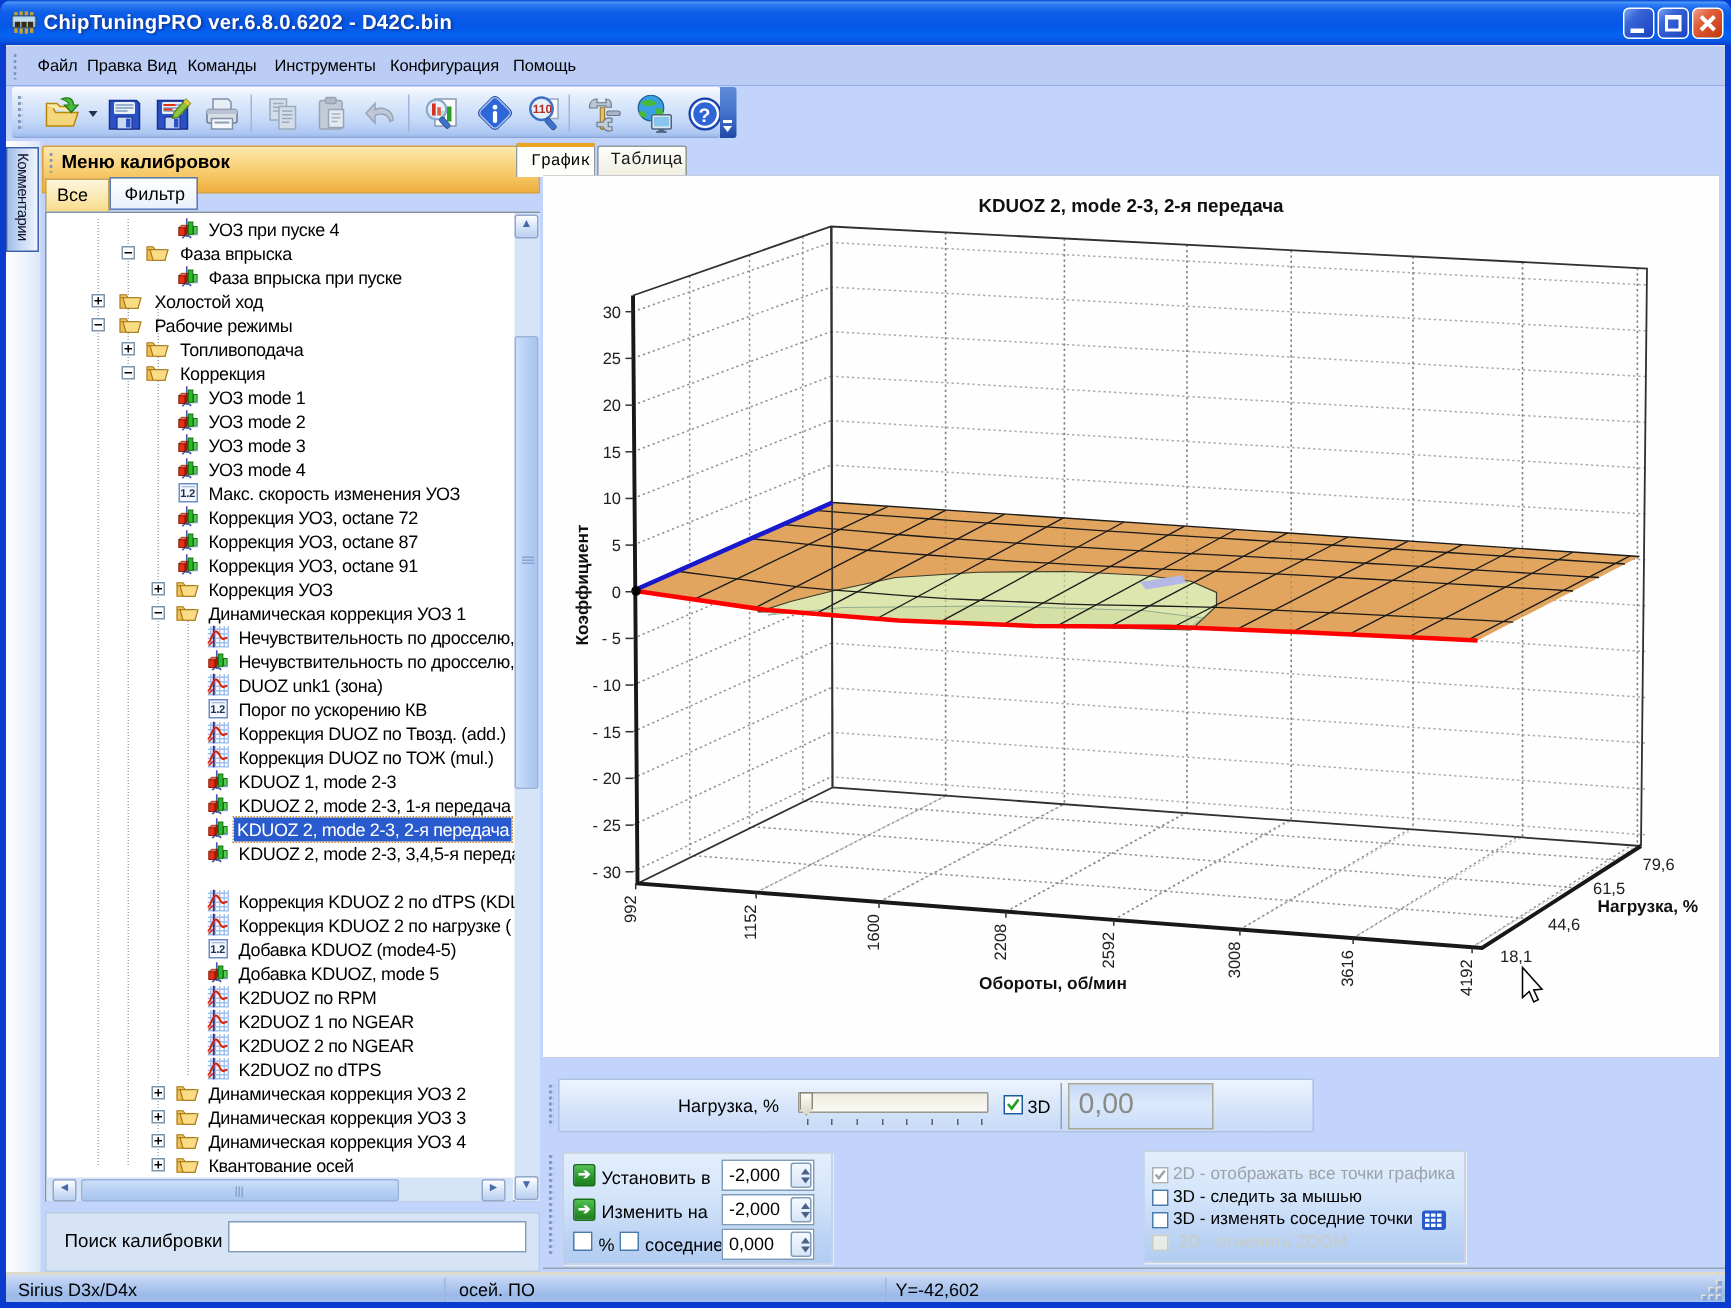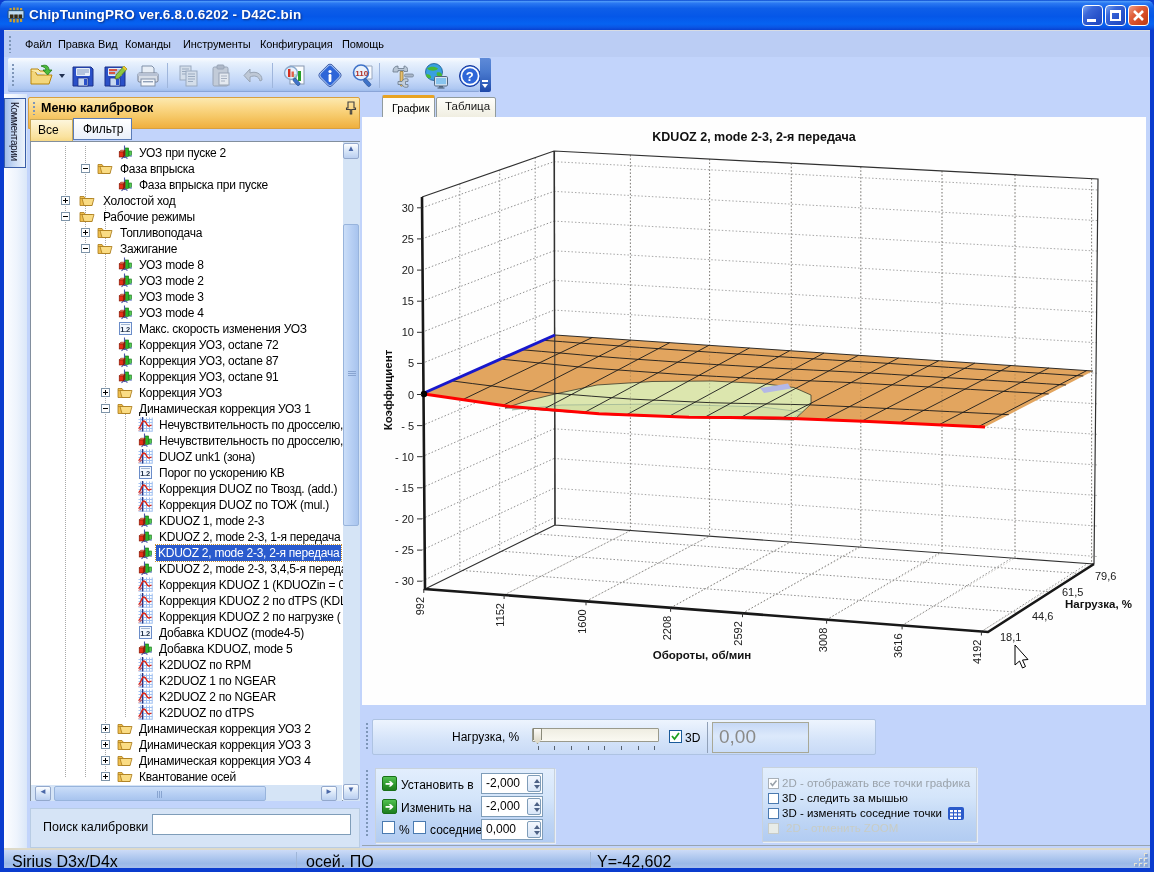--- a/index.html
+++ b/index.html
@@ -60,21 +60,21 @@
 .expb:before{content:"";position:absolute;left:1px;top:3px;width:5px;height:1px;background:#000;}
 .expb.plus:after{content:"";position:absolute;left:3px;top:1px;width:1px;height:5px;background:#000;}
 .vguide{position:absolute;width:1px;background-image:linear-gradient(180deg,#A8A8A8 1px,transparent 1px);background-size:1px 2px;}
 
 .sbv{position:absolute;background:#D5E4F6;}
 .sbtn{position:absolute;background:linear-gradient(180deg,#FDFEFF,#D8E6F8 50%,#BACFF0);border:1px solid #93A8CC;border-radius:2px;
  color:#4A68A8;font-size:8px;text-align:center;}
 .sthumb{position:absolute;background:linear-gradient(90deg,#CBDEF8,#B8D0F4 50%,#A8C4EE);border:1px solid #98B4DC;border-radius:2px;}
 .sthumbH{position:absolute;background:linear-gradient(180deg,#CBDEF8,#B8D0F4 50%,#A8C4EE);border:1px solid #98B4DC;border-radius:2px;}
 
-#rtabs{left:378px;top:1px;width:647px;height:23px;}
+#rtabs{left:340px;top:1px;width:647px;height:23px;font-family:Liberation Mono, monospace;}
 #rtab1{position:absolute;left:0px;top:0px;width:53px;height:23px;background:#FDFDFA;border:1px solid #919B9C;border-bottom:none;
  border-top:3px solid #E8A323;border-radius:2px 2px 0 0;font-size:11px;padding:4px 0 0 9px;}
 #rtab2{position:absolute;left:54px;top:2px;width:60px;height:21px;background:linear-gradient(180deg,#FEFEFB,#F0EEE1);
  border:1px solid #919B9C;border-radius:2px 2px 0 0;font-size:11.5px;padding:2px 0 0 8px;color:#1A1A1A;}
 #chart{left:358px;top:23px;width:784px;height:588px;background:#FEFEFE;border:1px solid #848F9B;}
 
 #sliderrow{left:368px;top:625px;width:504px;height:36px;
  background:linear-gradient(180deg,#EDF4FE,#D4E3F9 60%,#C8DAF6);border:1px solid #AEC3E2;border-radius:2px;}
 #sliderrow .lbl{position:absolute;left:79px;top:10px;font-size:12px;}
 #slidertrack{position:absolute;left:159px;top:8px;width:127px;height:14px;background:linear-gradient(180deg,#EFEDE2,#FAF9F2);border:1px solid #9A9A8C;border-radius:1px;}
@@ -89,21 +89,21 @@
 .gbtn{position:absolute;width:15px;height:15px;background:linear-gradient(180deg,#52C152,#2F9A2F 55%,#1E7E1E);
  border:1px solid #187018;border-radius:2px;color:#fff;font-size:10px;font-weight:bold;text-align:center;line-height:14px;}
 .inp{position:absolute;background:#fff;border:1px solid #7F9DB9;font-size:12px;padding:1.5px 0 0 4px;color:#000;}
 .spin{position:absolute;width:19px;background:linear-gradient(180deg,#F4F8FE,#D8E6F8);border:1px solid #7F9DB9;border-radius:2px;}
 .spin:before,.spin:after{content:"";position:absolute;left:6px;border-left:3.5px solid transparent;border-right:3.5px solid transparent;}
 .spin:before{top:2.5px;border-bottom:4px solid #4D6185;}
 .spin:after{bottom:2.5px;border-top:4px solid #4D6185;}
 .cbx{position:absolute;width:13px;height:13px;background:#fff;border:1px solid #4A7AB0;}
 .clbl{position:absolute;font-size:12px;color:#000;white-space:nowrap;}
 
-#status{left:4px;top:848px;width:1146px;height:20px;background:linear-gradient(180deg,#CCDBF7 0%,#B4CBF0 35%,#9AB9E8 75%,#A6C0EC 100%);border-top:2px solid #DDDACA;font-size:16px;}
+#status{left:4px;top:848px;width:1146px;height:20px;background:linear-gradient(180deg,#CCDBF7 0%,#B4CBF0 35%,#9AB9E8 75%,#A6C0EC 100%);border-top:2px solid #DDDACA;font-size:12px;}
 #status .sdiv{position:absolute;top:2px;width:1px;height:16px;background:#9FB6D8;}
 </style></head><body>
 <div id="win">
 <div id="bL" class="abs"></div>
     <div id="bR" class="abs"></div>
     <div id="bB" class="abs"></div>
     <div id="title" class="abs">
 <svg class="abs" style="left:7px;top:6px" width="18" height="18" viewBox="0 0 18 18">
  <g fill="#C8A030">
           <rect x="2.5" y="2" width="2.2" height="4"></rect>
@@ -266,21 +266,21 @@
           <div class="trow" style="left:0;top:3px;width:305px">
             <div class="abs" style="left:87px;top:0px"><svg width="15" height="15" viewBox="0 0 15 15">
 <path d="M6.5 0.5 L6.5 13 M6.5 11 L3.5 13.8 M6.5 11.5 L9.5 13.5" stroke="#4A55A8" stroke-width="1.1" fill="none"></path>
 <rect x="7.6" y="3" width="3" height="8.5" fill="#28B828" stroke="#0A6A0A" stroke-width="0.6"></rect>
 <rect x="11" y="6" width="2.4" height="5" fill="#55CC55" stroke="#0A6A0A" stroke-width="0.6"></rect>
 <rect x="1.2" y="6.8" width="4.2" height="5.2" fill="#E83018" stroke="#7A1500" stroke-width="0.6"></rect>
 <path d="M1.2 6.8 L2.8 5.2 L7 5.2 L5.4 6.8 Z" fill="#F4785A" stroke="#7A1500" stroke-width="0.5"></path>
 <path d="M5.4 6.8 L7 5.2 L7 10.4 L5.4 12 Z" fill="#9A2000" stroke="#7A1500" stroke-width="0.5"></path>
 <path d="M11 11.8 L13.8 9.8 L13.8 11.8 Z" fill="#8A97E0"></path>
 </svg></div>
-            <span class="abs" style="left:108px;top:1px">УОЗ при пуске 2</span>
+            <span class="abs" style="left:108px;top:1px">УОЗ при пуске 4</span>
           </div>
           <div class="trow" style="left:0;top:19px;width:305px">
             <div class="expb" style="left:50px"></div>
             <div class="abs" style="left:66px;top:0px"><svg width="16" height="14" viewBox="0 0 16 14">
 <path d="M1 3.5 L1 12.5 L13 12.5 L13 5.5 L6.5 5.5 L5 3.5 Z" fill="#F0C050" stroke="#A87818" stroke-width="0.8"></path>
 <path d="M1 5.5 L13 5.5" stroke="#A87818" stroke-width="0.6"></path>
 <path d="M3 5.5 L5 12.5 L13 12.5 L15 5.5 Z" fill="#FADC84" stroke="#A87818" stroke-width="0.8"></path>
 </svg></div>
             <span class="abs" style="left:89px;top:1px">Фаза впрыска</span>
           </div>
@@ -323,33 +323,33 @@
 </svg></div>
             <span class="abs" style="left:72px;top:1px">Рабочие режимы</span>
           </div>
           <div class="trow" style="left:0;top:99px;width:305px">
             <div class="expb" style="left:50px"></div>
             <div class="abs" style="left:66px;top:0px"><svg width="16" height="14" viewBox="0 0 16 14">
 <path d="M1 3.5 L1 12.5 L13 12.5 L13 5.5 L6.5 5.5 L5 3.5 Z" fill="#F0C050" stroke="#A87818" stroke-width="0.8"></path>
 <path d="M1 5.5 L13 5.5" stroke="#A87818" stroke-width="0.6"></path>
 <path d="M3 5.5 L5 12.5 L13 12.5 L15 5.5 Z" fill="#FADC84" stroke="#A87818" stroke-width="0.8"></path>
 </svg></div>
-            <span class="abs" style="left:89px;top:1px">Зажигание</span>
+            <span class="abs" style="left:89px;top:1px">Коррекция</span>
           </div>
           <div class="trow" style="left:0;top:115px;width:305px">
             <div class="abs" style="left:87px;top:0px"><svg width="15" height="15" viewBox="0 0 15 15">
 <path d="M6.5 0.5 L6.5 13 M6.5 11 L3.5 13.8 M6.5 11.5 L9.5 13.5" stroke="#4A55A8" stroke-width="1.1" fill="none"></path>
 <rect x="7.6" y="3" width="3" height="8.5" fill="#28B828" stroke="#0A6A0A" stroke-width="0.6"></rect>
 <rect x="11" y="6" width="2.4" height="5" fill="#55CC55" stroke="#0A6A0A" stroke-width="0.6"></rect>
 <rect x="1.2" y="6.8" width="4.2" height="5.2" fill="#E83018" stroke="#7A1500" stroke-width="0.6"></rect>
 <path d="M1.2 6.8 L2.8 5.2 L7 5.2 L5.4 6.8 Z" fill="#F4785A" stroke="#7A1500" stroke-width="0.5"></path>
 <path d="M5.4 6.8 L7 5.2 L7 10.4 L5.4 12 Z" fill="#9A2000" stroke="#7A1500" stroke-width="0.5"></path>
 <path d="M11 11.8 L13.8 9.8 L13.8 11.8 Z" fill="#8A97E0"></path>
 </svg></div>
-            <span class="abs" style="left:108px;top:1px">УОЗ mode 8</span>
+            <span class="abs" style="left:108px;top:1px">УОЗ mode 1</span>
           </div>
           <div class="trow" style="left:0;top:131px;width:305px">
             <div class="abs" style="left:87px;top:0px"><svg width="15" height="15" viewBox="0 0 15 15">
 <path d="M6.5 0.5 L6.5 13 M6.5 11 L3.5 13.8 M6.5 11.5 L9.5 13.5" stroke="#4A55A8" stroke-width="1.1" fill="none"></path>
 <rect x="7.6" y="3" width="3" height="8.5" fill="#28B828" stroke="#0A6A0A" stroke-width="0.6"></rect>
 <rect x="11" y="6" width="2.4" height="5" fill="#55CC55" stroke="#0A6A0A" stroke-width="0.6"></rect>
 <rect x="1.2" y="6.8" width="4.2" height="5.2" fill="#E83018" stroke="#7A1500" stroke-width="0.6"></rect>
 <path d="M1.2 6.8 L2.8 5.2 L7 5.2 L5.4 6.8 Z" fill="#F4785A" stroke="#7A1500" stroke-width="0.5"></path>
 <path d="M5.4 6.8 L7 5.2 L7 10.4 L5.4 12 Z" fill="#9A2000" stroke="#7A1500" stroke-width="0.5"></path>
 <path d="M11 11.8 L13.8 9.8 L13.8 11.8 Z" fill="#8A97E0"></path>
@@ -538,29 +538,20 @@
             <div class="abs" style="left:107px;top:0px"><svg width="15" height="15" viewBox="0 0 15 15">
 <path d="M6.5 0.5 L6.5 13 M6.5 11 L3.5 13.8 M6.5 11.5 L9.5 13.5" stroke="#4A55A8" stroke-width="1.1" fill="none"></path>
 <rect x="7.6" y="3" width="3" height="8.5" fill="#28B828" stroke="#0A6A0A" stroke-width="0.6"></rect>
 <rect x="11" y="6" width="2.4" height="5" fill="#55CC55" stroke="#0A6A0A" stroke-width="0.6"></rect>
 <rect x="1.2" y="6.8" width="4.2" height="5.2" fill="#E83018" stroke="#7A1500" stroke-width="0.6"></rect>
 <path d="M1.2 6.8 L2.8 5.2 L7 5.2 L5.4 6.8 Z" fill="#F4785A" stroke="#7A1500" stroke-width="0.5"></path>
 <path d="M5.4 6.8 L7 5.2 L7 10.4 L5.4 12 Z" fill="#9A2000" stroke="#7A1500" stroke-width="0.5"></path>
 <path d="M11 11.8 L13.8 9.8 L13.8 11.8 Z" fill="#8A97E0"></path>
 </svg></div>
             <span class="abs" style="left:128px;top:1px">KDUOZ 2, mode 2-3, 3,4,5-я переда</span>
-          </div>
-          <div class="trow" style="left:0;top:435px;width:305px">
-            <div class="abs" style="left:107px;top:0px"><svg width="15" height="15" viewBox="0 0 15 15">
-<path d="M0.5 2.5 h14 M0.5 5.5 h14 M0.5 8.5 h14 M0.5 11.5 h14 M2.5 0.5 v14 M5.5 0.5 v14 M8.5 0.5 v14 M11.5 0.5 v14 M14.2 0.5 v14 M0.5 14.2 h14" stroke="#A0C0F0" stroke-width="1"></path>
-<path d="M4.5 0 L4.5 14.5" stroke="#2A3580" stroke-width="1.3"></path>
-<path d="M0.5 11.5 C2.5 11.5 3.5 4 6 4 C8.5 4 8.5 9.5 11 9 L13.5 8" fill="none" stroke="#E02010" stroke-width="1.3"></path>
-<path d="M1 13.5 L4 10.5" stroke="#E02010" stroke-width="1"></path>
-</svg></div>
-            <span class="abs" style="left:128px;top:1px">Коррекция KDUOZ 1 (KDUOZin = 0</span>
           </div>
           <div class="trow" style="left:0;top:451px;width:305px">
             <div class="abs" style="left:107px;top:0px"><svg width="15" height="15" viewBox="0 0 15 15">
 <path d="M0.5 2.5 h14 M0.5 5.5 h14 M0.5 8.5 h14 M0.5 11.5 h14 M2.5 0.5 v14 M5.5 0.5 v14 M8.5 0.5 v14 M11.5 0.5 v14 M14.2 0.5 v14 M0.5 14.2 h14" stroke="#A0C0F0" stroke-width="1"></path>
 <path d="M4.5 0 L4.5 14.5" stroke="#2A3580" stroke-width="1.3"></path>
 <path d="M0.5 11.5 C2.5 11.5 3.5 4 6 4 C8.5 4 8.5 9.5 11 9 L13.5 8" fill="none" stroke="#E02010" stroke-width="1.3"></path>
 <path d="M1 13.5 L4 10.5" stroke="#E02010" stroke-width="1"></path>
 </svg></div>
             <span class="abs" style="left:128px;top:1px">Коррекция KDUOZ 2 по dTPS (KDL</span>
           </div>

